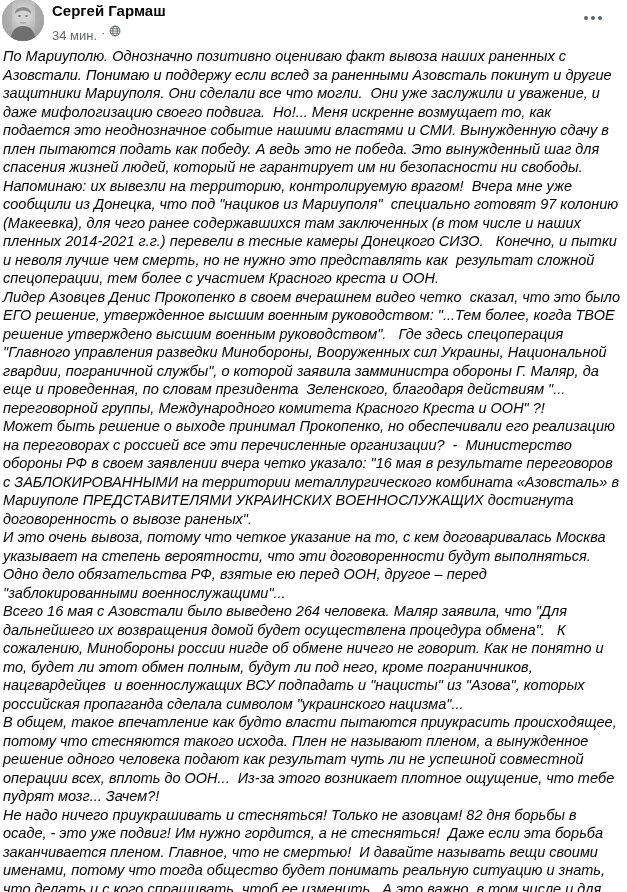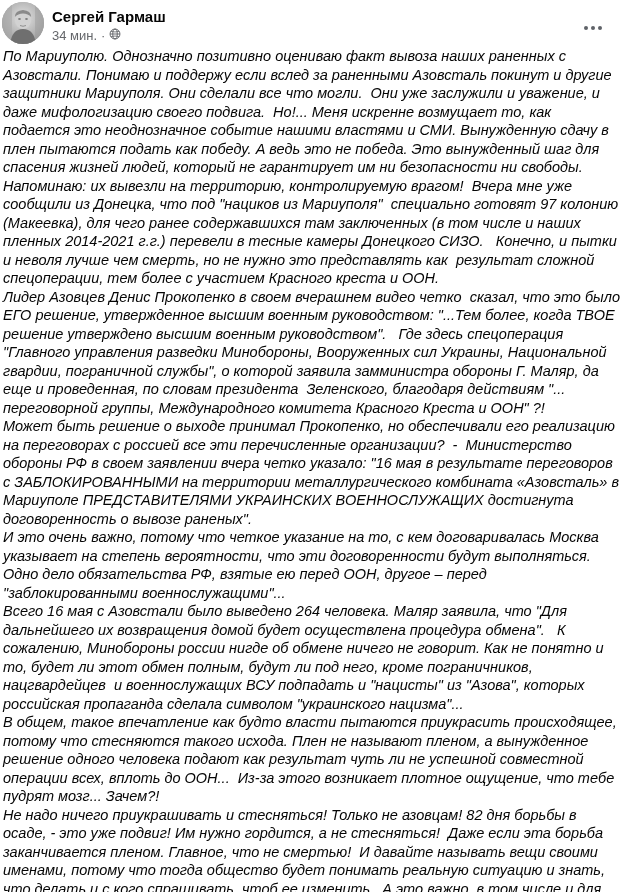--- a/index.html
+++ b/index.html
@@ -10,21 +10,21 @@
   .post {
     width: 627px;
     min-height: 892px;
     background: #ffffff;
     position: relative;
     overflow: hidden;
   }
   
   .header {
     display: flex;
-    align-items: flex-end;
+    align-items: flex-start;
     padding: 0 18px 0 2px;
     height: 44px;
   }
   .avatar {
     width: 42px;
     height: 42px;
     border-radius: 50%;
     overflow: hidden;
     flex: 0 0 auto;
     margin-top: -1px;
@@ -47,21 +47,21 @@
   }
   .subline {
     display: flex;
     align-items: center;
     gap: 4px;
     margin-top: 1px;
     font-size: 13px;
     color: #65676B;
     line-height: 16px;
   }
-  .subline .timestamp { cursor: pointer; }
+  .subline .timestamp { cursor: pointer; margin-top: 7px; }
   .subline .sep { font-size: 13px; }
   .globe { display: inline-block; margin-top: 1px; }
   .more-btn {
     flex: 0 0 auto;
     width: 32px;
     height: 32px;
     margin-top: 2px;
     border-radius: 50%;
     display: flex;
     align-items: center;
@@ -141,19 +141,19 @@
       <i></i>
       <i></i>
     </div>
 
   </div>
 
   <div class="body-text">
       <div class="para">По Мариуполю. Однозначно позитивно оцениваю факт вывоза наших раненных с Азовстали. Понимаю и поддержу если вслед за раненными Азовсталь покинут и другие защитники Мариуполя. Они сделали все что могли.  Они уже заслужили и уважение, и даже мифологизацию своего подвига.  Но!... Меня искренне возмущает то, как подается это неоднозначное событие нашими властями и СМИ. Вынужденную сдачу в плен пытаются подать как победу. А ведь это не победа. Это вынужденный шаг для спасения жизней людей, который не гарантирует им ни безопасности ни свободы. Напоминаю: их вывезли на территорию, контролируемую врагом!  Вчера мне уже сообщили из Донецка, что под "нациков из Мариуполя"  специально готовят 97 колонию (Макеевка), для чего ранее содержавшихся там заключенных (в том числе и наших пленных 2014-2021 г.г.) перевели в тесные камеры Донецкого СИЗО.   Конечно, и пытки и неволя лучше чем смерть, но не нужно это представлять как  результат сложной спецоперации, тем более с участием Красного креста и ООН.</div>
       <div class="para">Лидер Азовцев Денис Прокопенко в своем вчерашнем видео четко  сказал, что это было ЕГО решение, утвержденное высшим военным руководством: "...Тем более, когда ТВОЕ решение утверждено высшим военным руководством".   Где здесь спецоперация "Главного управления разведки Минобороны, Вооруженных сил Украины, Национальной гвардии, пограничной службы", о которой заявила замминистра обороны Г. Маляр, да еще и проведенная, по словам президента  Зеленского, благодаря действиям "... переговорной группы, Международного комитета Красного Креста и ООН" ?!</div>
       <div class="para">Может быть решение о выходе принимал Прокопенко, но обеспечивали его реализацию на переговорах с россией все эти перечисленные организации?  -  Министерство обороны РФ в своем заявлении вчера четко указало: "16 мая в результате переговоров с ЗАБЛОКИРОВАННЫМИ на территории металлургического комбината «Азовсталь» в Мариуполе ПРЕДСТАВИТЕЛЯМИ УКРАИНСКИХ ВОЕННОСЛУЖАЩИХ достигнута договоренность о вывозе раненых".</div>
-      <div class="para">И это очень важно, потому что четкое указание на то, с кем договаривалась Москва указывает на степень вероятности, что эти договоренности будут выполняться. Одно дело обязательства РФ, взятые ею перед ООН, другое – перед "заблокированными военнослужащими"...</div>
+      <div class="para">И это очень вывоза, потому что четкое указание на то, с кем договаривалась Москва указывает на степень вероятности, что эти договоренности будут выполняться. Одно дело обязательства РФ, взятые ею перед ООН, другое – перед "заблокированными военнослужащими"...</div>
       <div class="para">Всего 16 мая с Азовстали было выведено 264 человека. Маляр заявила, что "Для дальнейшего их возвращения домой будет осуществлена процедура обмена".   К сожалению, Минобороны россии нигде об обмене ничего не говорит. Как не понятно и то, будет ли этот обмен полным, будут ли под него, кроме пограничников, нацгвардейцев  и военнослужащих ВСУ подпадать и "нацисты" из "Азова", которых  российская пропаганда сделала символом "украинского нацизма"...</div>
       <div class="para">В общем, такое впечатление как будто власти пытаются приукрасить происходящее, потому что стесняются такого исхода. Плен не называют пленом, а вынужденное решение одного человека подают как результат чуть ли не успешной совместной операции всех, вплоть до ООН...  Из-за этого возникает плотное ощущение, что тебе пудрят мозг... Зачем?!</div>
       <div class="para">Не надо ничего приукрашивать и стесняться! Только не азовцам! 82 дня борьбы в осаде, - это уже подвиг! Им нужно гордится, а не стесняться!  Даже если эта борьба заканчивается пленом. Главное, что не смертью!  И давайте называть вещи своими именами, потому что тогда общество будет понимать реальную ситуацию и знать, что делать и с кого спрашивать, чтоб ее изменить.  А это важно, в том числе и для освобождения наших парней.</div>
     </div>
 
 </div>
 
 </body></html>

